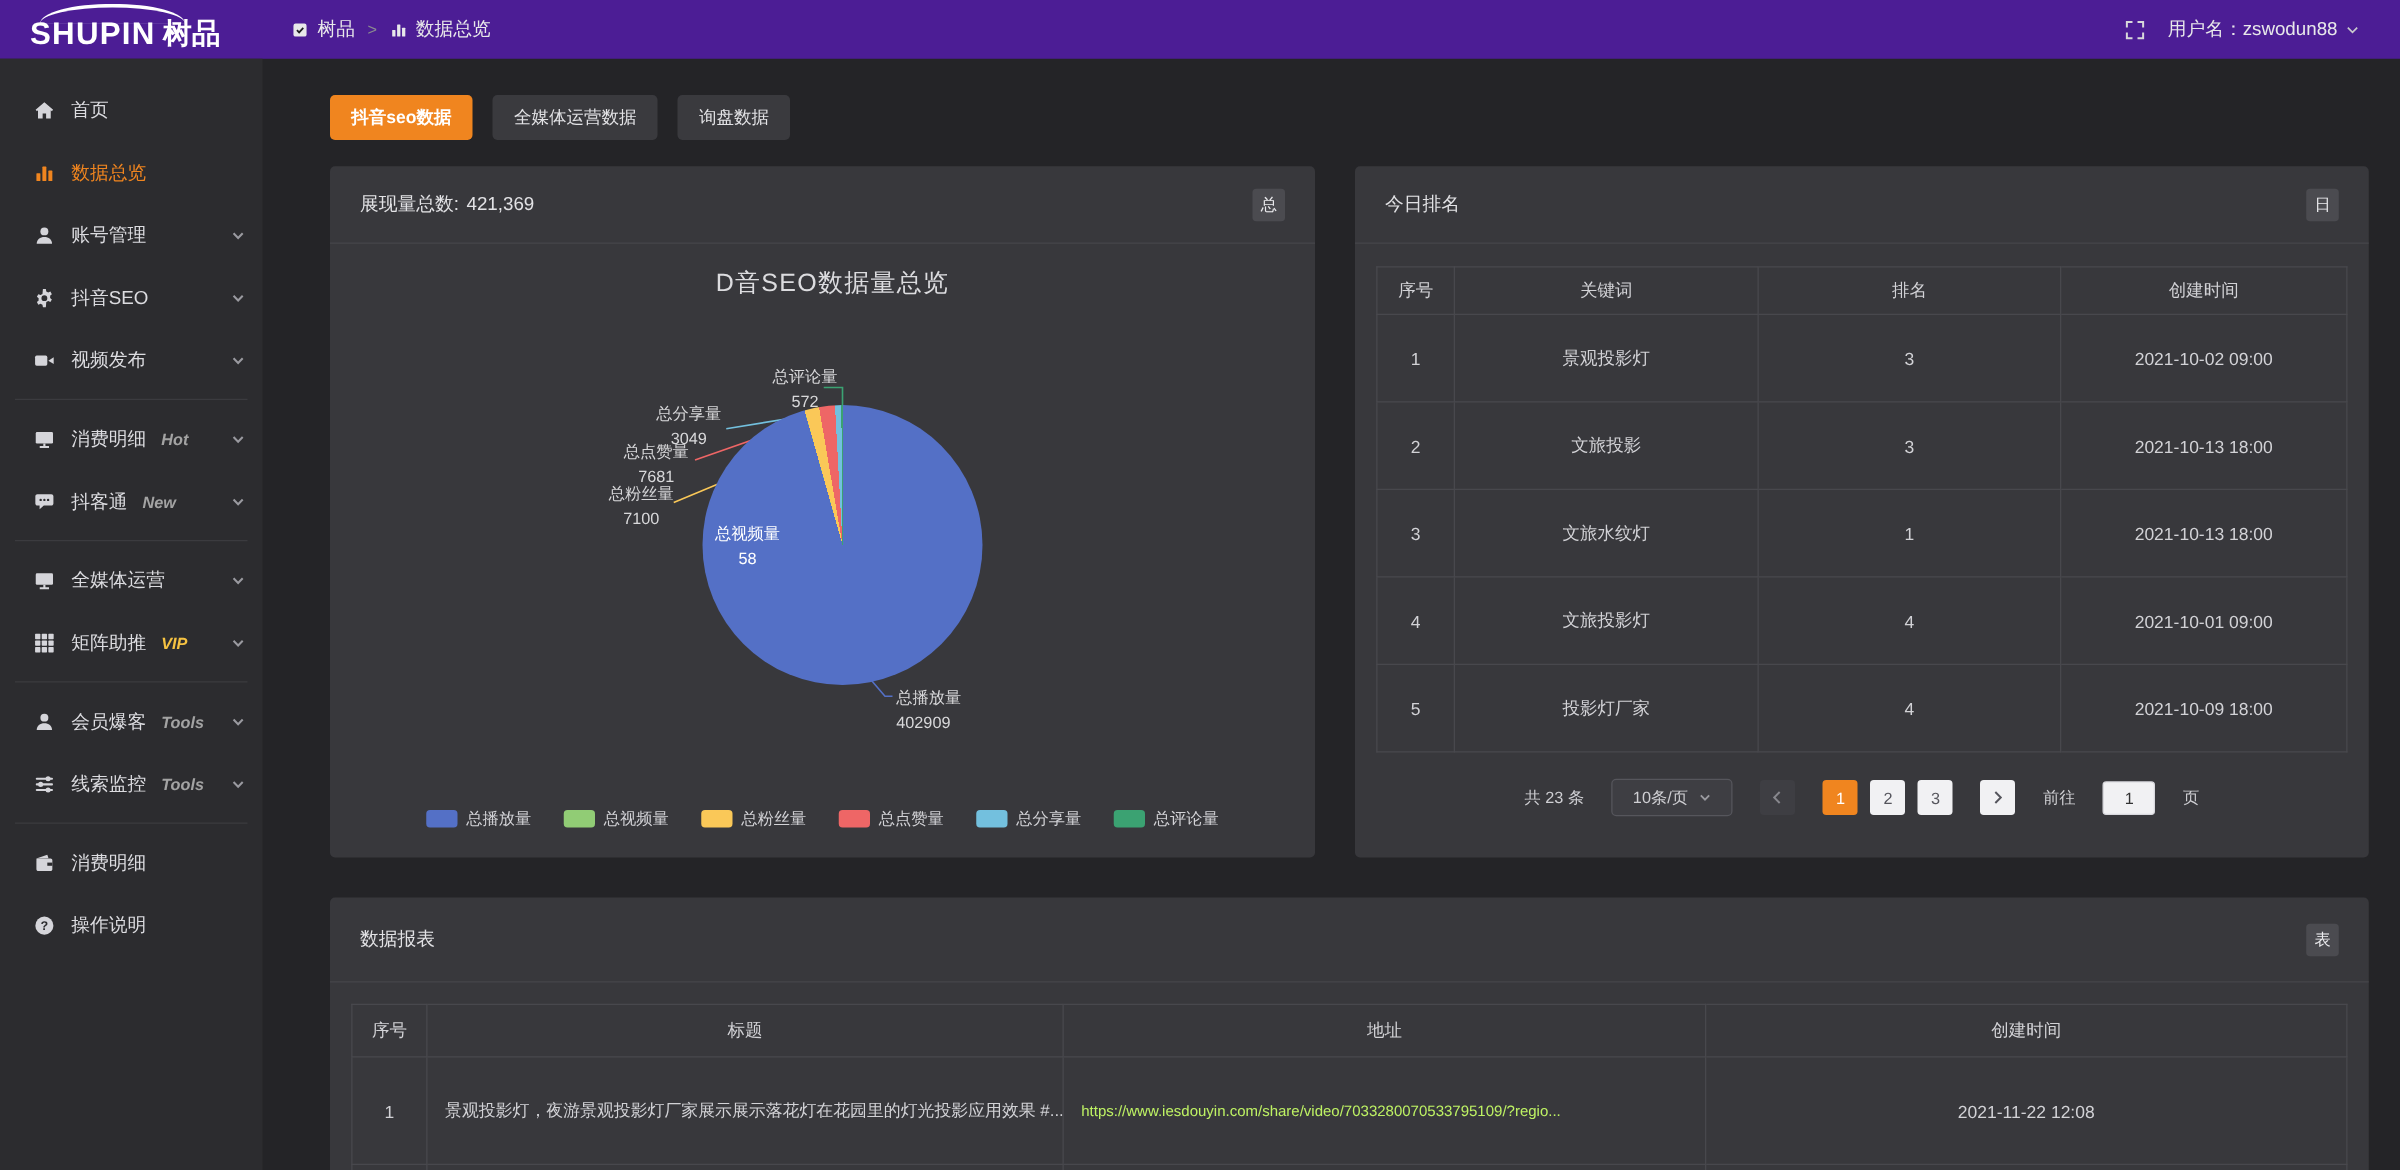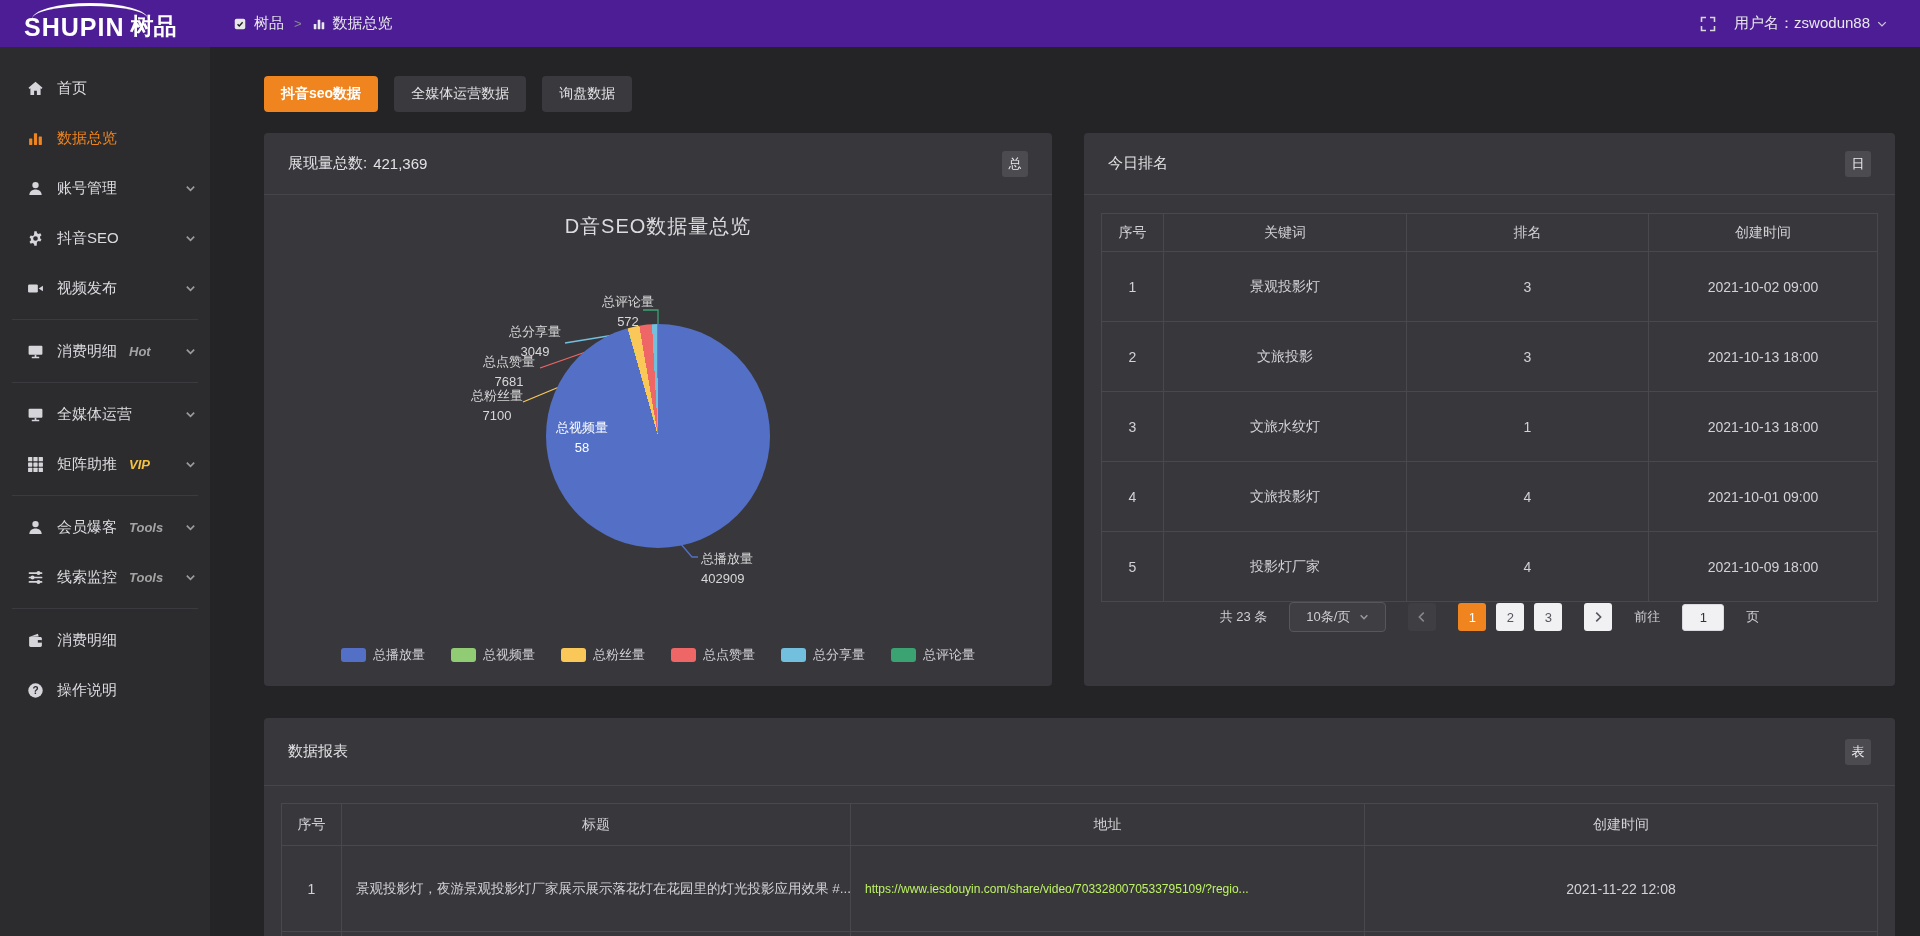--- a/index.html
+++ b/index.html
@@ -43,21 +43,21 @@
   .tab.active { background:#f0851f; color:#fff; font-weight:bold; }
 
   
   .cards-row { display:flex; gap:32px; margin-top:21px;justify-content:center; }
   .card { background:#38383c; border-radius:4px; }
   .card-header { height:62px; display:flex; align-items:center; padding:0 24px; border-bottom:1px solid #45454a; color:#e2e2e5; font-size:15px; }
   .corner-badge { margin-left:auto; width:26px; height:26px; background:#4b4b50; border-radius:3px; color:#ececef; font-size:13px; display:flex; align-items:center; justify-content:center; cursor:pointer; }
 
   
   .overview-card { width:788px; height:553px; display:flex; flex-direction:column; }
-  .chart-area { position:relative; height:436px; }
+  .chart-area { position:relative; height:436px;margin-left:16px; }
   .chart-title { position:absolute; top:18px; left:0; width:100%; text-align:center; font-size:20px; color:#dcdcdf; letter-spacing:1px; }
   .pie { position:absolute; left:282px; top:129px; width:224px; height:224px; border-radius:50%; }
   .pie-connectors { position:absolute; left:0; top:0; }
   .pie-label { position:absolute; transform:translate(-50%,-50%); text-align:center; font-size:13px; color:#d8d8da; line-height:1.5; display:flex; flex-direction:column; }
   .pie-label.inside { color:#fff; }
   .pie-label.left { transform:translateY(-50%); text-align:left; }
   .legend { display:flex; justify-content:center; align-items:center; gap:26px; height:48px; }
   .legend-item { display:flex; align-items:center; gap:7px; cursor:pointer; }
   .legend-marker { width:25px; height:14px; border-radius:3px; }
   .legend-label { font-size:13px; color:#d3d3d7; }
@@ -65,21 +65,21 @@
   
   .data-table { border-collapse:collapse; width:100%; table-layout:fixed; }
   .data-table th, .data-table td { border:1px solid #48484d; color:#d2d2d6; font-size:14px; font-weight:normal; text-align:center; overflow:hidden; white-space:nowrap; }
 
   .ranking-card { flex:1; height:553px; display:flex; flex-direction:column; }
   .rk-wrap { padding:18px 17px 0; }
   .rk-table th { height:38px; }
   .rk-table td { height:70px; }
 
   
-  .pager { display:flex; align-items:center; justify-content:center; gap:22px; color:#cfcfd3; font-size:13px; }
+  .pager { display:flex; align-items:center; justify-content:center; gap:22px; margin-top:21px; color:#cfcfd3; font-size:13px; }
   .pager-size { width:97px; height:30px; background:#3e3e43; border:1px solid #56565c; border-radius:4px; display:flex; align-items:center; justify-content:center; gap:9px; cursor:pointer; color:#cfcfd3; }
   .pager-size svg { width:10px; height:10px; stroke:#9a9aa0; fill:none; stroke-width:1.8; }
   .pager-pages { display:flex; gap:10px; align-items:center; }
   .pg-btn { width:28px; height:28px; border:none; border-radius:3px; background:#f1f1f3; color:#55555c; font-size:13px; cursor:pointer; display:flex; align-items:center; justify-content:center; font-family:inherit; }
   .pg-btn.active { background:#f0851f; color:#fff; }
   .pg-btn.pg-prev { background:#3e3e43; color:#87878d; }
   .pg-btn svg { width:14px; height:14px; stroke:currentColor; fill:none; stroke-width:1.8; }
   .goto-input { width:42px; height:27px; border:1px solid #d9d9de; border-radius:3px; background:#f1f1f3; color:#333; text-align:center; font-size:13px; font-family:inherit; }
 
   
@@ -234,20 +234,37 @@
           <span class="side-chevron">
             <svg viewBox="0 0 12 12">
               <path d="M2 4l4 4 4-4"></path>
             </svg>
           </span>
         </div>
 
       </div>
 
       <div>
+        <div class="side-item normal">
+          <span class="side-icon">
+            <svg viewBox="0 0 16 16">
+              <path d="M2.8 2.2h10.4c.9 0 1.6.7 1.6 1.6v5.4c0 .9-.7 1.6-1.6 1.6H7.6L4.4 13.6v-2.8H2.8c-.9 0-1.6-.7-1.6-1.6V3.8c0-.9.7-1.6 1.6-1.6z"></path>
+              <circle cx="5.2" cy="6.5" r=".9" fill="#2c2c2f"></circle>
+              <circle cx="8" cy="6.5" r=".9" fill="#2c2c2f"></circle>
+              <circle cx="10.8" cy="6.5" r=".9" fill="#2c2c2f"></circle>
+            </svg>
+          </span>
+          <span class="side-label">抖客通</span>
+          <span class="side-badge red">New</span>
+          <span class="side-chevron">
+            <svg viewBox="0 0 12 12">
+              <path d="M2 4l4 4 4-4"></path>
+            </svg>
+          </span>
+        </div>
         <div class="side-divider"></div>
       </div>
 
       <div>
         <div class="side-item normal">
           <span class="side-icon">
             <svg viewBox="0 0 16 16">
               <rect x="1.5" y="2.5" width="13" height="8.6" rx="1"></rect>
               <path d="M7.2 11.1h1.6V13h2.7v1.4H4.5V13h2.7z"></path>
             </svg>

